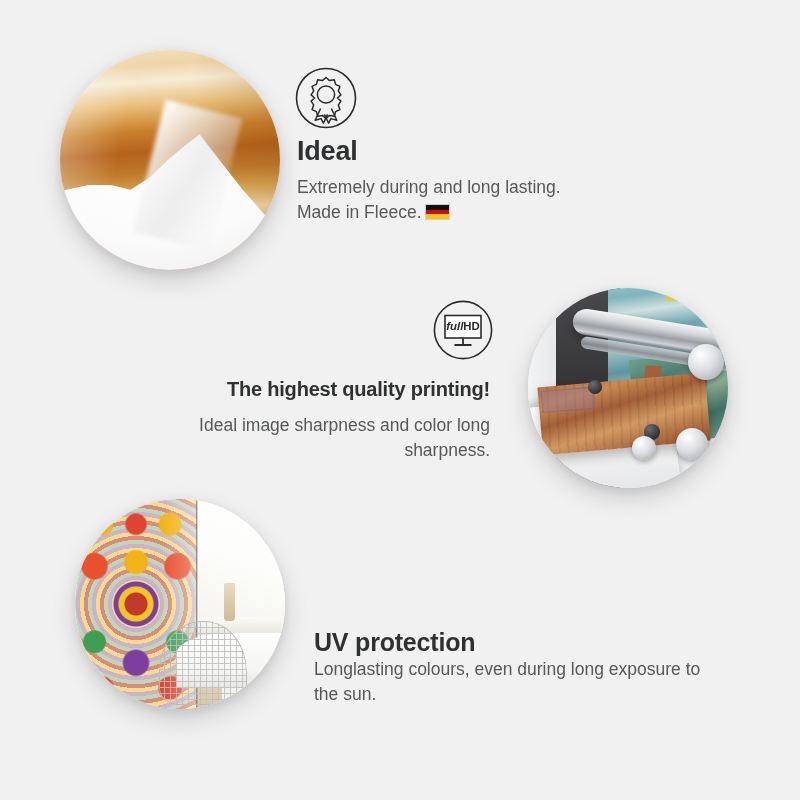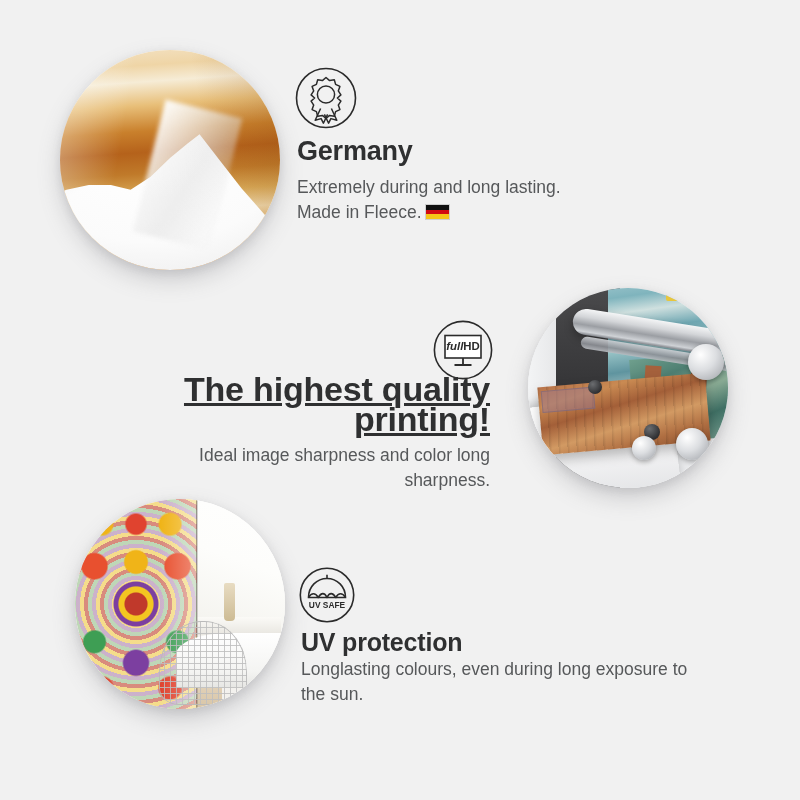--- a/index.html
+++ b/index.html
@@ -255,21 +255,21 @@
 
   
   .block { position: absolute; }
   .heading {
     color: #2f3031;
     font-weight: bold;
     letter-spacing: -0.2px;
     margin: 0;
   }
   .h-fleece { font-size: 27px; line-height: 30px; }
-  .h-print  { font-size: 34px; line-height: 30px; text-decoration: underline; }
+  .h-print  { font-size: 20px; line-height: 30px; }
   .h-uv     { font-size: 25px; line-height: 30px; }
   .desc {
     color: #56585a;
     font-size: 17.5px;
     line-height: 25px;
     margin: 0;
   }
   .desc .ln { display: block; }
   .flag {
     display: inline-block;
@@ -307,21 +307,21 @@
                L39.3 49.2 L34.6 48.4 L31 51.5 L27.4 48.4 L22.7 49.2 L21.4 44.6
                L17.1 42.6 L18.7 38.1 L16.1 34.1 L19.6 31 L16.1 27.9 L18.7 23.9
                L17.1 19.4 L21.4 17.4 L22.7 12.8 L27.4 13.6 Z" fill="none" stroke="#2b2b2b" stroke-width="1.5" stroke-linejoin="round"></path>
       <circle cx="31" cy="27.5" r="8.6" fill="none" stroke="#2b2b2b" stroke-width="1.5"></circle>
       <path d="M25.6 41.5 L20.2 53.2 L26.1 51.6 L28.4 56.2 L32.6 47.4" fill="none" stroke="#2b2b2b" stroke-width="1.5" stroke-linejoin="round"></path>
       <path d="M36.4 41.5 L41.8 53.2 L35.9 51.6 L33.6 56.2 L29.4 47.4" fill="none" stroke="#2b2b2b" stroke-width="1.5" stroke-linejoin="round"></path>
     </svg>
   </div>
 
   <div class="block" style="left:297px; top:136px; width:420px;">
-    <h2 class="heading h-fleece">Germany</h2>
+    <h2 class="heading h-fleece">Ideal</h2>
     <p class="desc" style="margin-top:9px;">
       <span class="ln">Extremely during and long lasting.</span>
       <span class="ln">
         <span>Made in Fleece.</span><span class="flag"></span>
       </span>
     </p>
   </div>
 
   <div class="photo" style="left:528px; top:288px; width:200px; height:200px;">
     <div class="inner">
@@ -335,21 +335,21 @@
       <div class="pr-white-tray"></div>
       <div class="pr-woodprint"></div>
       <div class="pr-knob" style="left:30%; top:46%; width:7%; height:7%;"></div>
       <div class="pr-knob" style="left:58%; top:68%; width:8%; height:8%;"></div>
       <div class="pr-wheel" style="left:80%; top:28%; width:18%; height:18%;"></div>
       <div class="pr-wheel" style="left:74%; top:70%; width:16%; height:16%;"></div>
       <div class="pr-wheel" style="left:52%; top:74%; width:12%; height:12%;"></div>
     </div>
   </div>
 
-  <div class="icon-badge" style="left:433px; top:320px;">
+  <div class="icon-badge" style="left:433px; top:300px;">
     <svg width="60" height="60" viewBox="0 0 60 60" aria-hidden="true">
       <circle cx="30" cy="30" r="28.6" fill="none" stroke="#2b2b2b" stroke-width="1.6"></circle>
       <rect x="12" y="15.5" width="36" height="22.5" fill="#ffffff" stroke="#2b2b2b" stroke-width="1.6"></rect>
       <path d="M30 38 L30 44 M21.5 45 L38.5 45" fill="none" stroke="#2b2b2b" stroke-width="1.8"></path>
       <text x="30" y="30.4" text-anchor="middle" font-family="'Liberation Sans', sans-serif" font-size="11.4" font-weight="bold" fill="#2b2b2b">
         <tspan font-style="italic">full</tspan><tspan>HD</tspan>
       </text>
     </svg>
   </div>
 
@@ -368,34 +368,22 @@
       <div class="room-sill"></div>
       <div class="room-candle"></div>
       <div class="room-floor"></div>
       <div class="mandala"></div>
       <div class="mandala-seam"></div>
       <div class="room-table"></div>
       <div class="chair"></div>
     </div>
   </div>
 
-  <div class="icon-badge" style="left:299px; top:567px;">
-    <svg width="56" height="56" viewBox="0 0 56 56" aria-hidden="true">
-      <circle cx="28" cy="28" r="26.7" fill="none" stroke="#2b2b2b" stroke-width="1.6"></circle>
-      <path d="M9.5 30.5 C9.5 19.6 17.8 11.5 28 11.5 C38.2 11.5 46.5 19.6 46.5 30.5 Z" fill="none" stroke="#2b2b2b" stroke-width="1.6"></path>
-      <path d="M9.5 30.5 C12.6 25.5 16.4 25.5 19.2 30.5
-               C22.2 25.3 25.6 25.3 28 30.5
-               C30.4 25.3 33.8 25.3 36.8 30.5
-               C39.6 25.5 43.4 25.5 46.5 30.5" fill="none" stroke="#2b2b2b" stroke-width="1.6" stroke-linejoin="round"></path>
-      <path d="M28 11.5 L28 7.8" fill="none" stroke="#2b2b2b" stroke-width="1.6"></path>
-      <text x="28" y="40.6" text-anchor="middle" font-family="'Liberation Sans', sans-serif" font-size="8.4" font-weight="bold" fill="#2b2b2b">UV SAFE</text>
-    </svg>
-  </div>
-
-  <div class="block" style="left:301px; top:627px; width:440px;">
+
+  <div class="block" style="left:314px; top:627px; width:440px;">
     <h2 class="heading h-uv">UV protection</h2>
     <p class="desc" style="margin-top:0;">
       <span class="ln">Longlasting colours, even during long exposure to</span>
       <span class="ln">the sun.</span>
     </p>
   </div>
 
 </div>
 
 </body></html>

